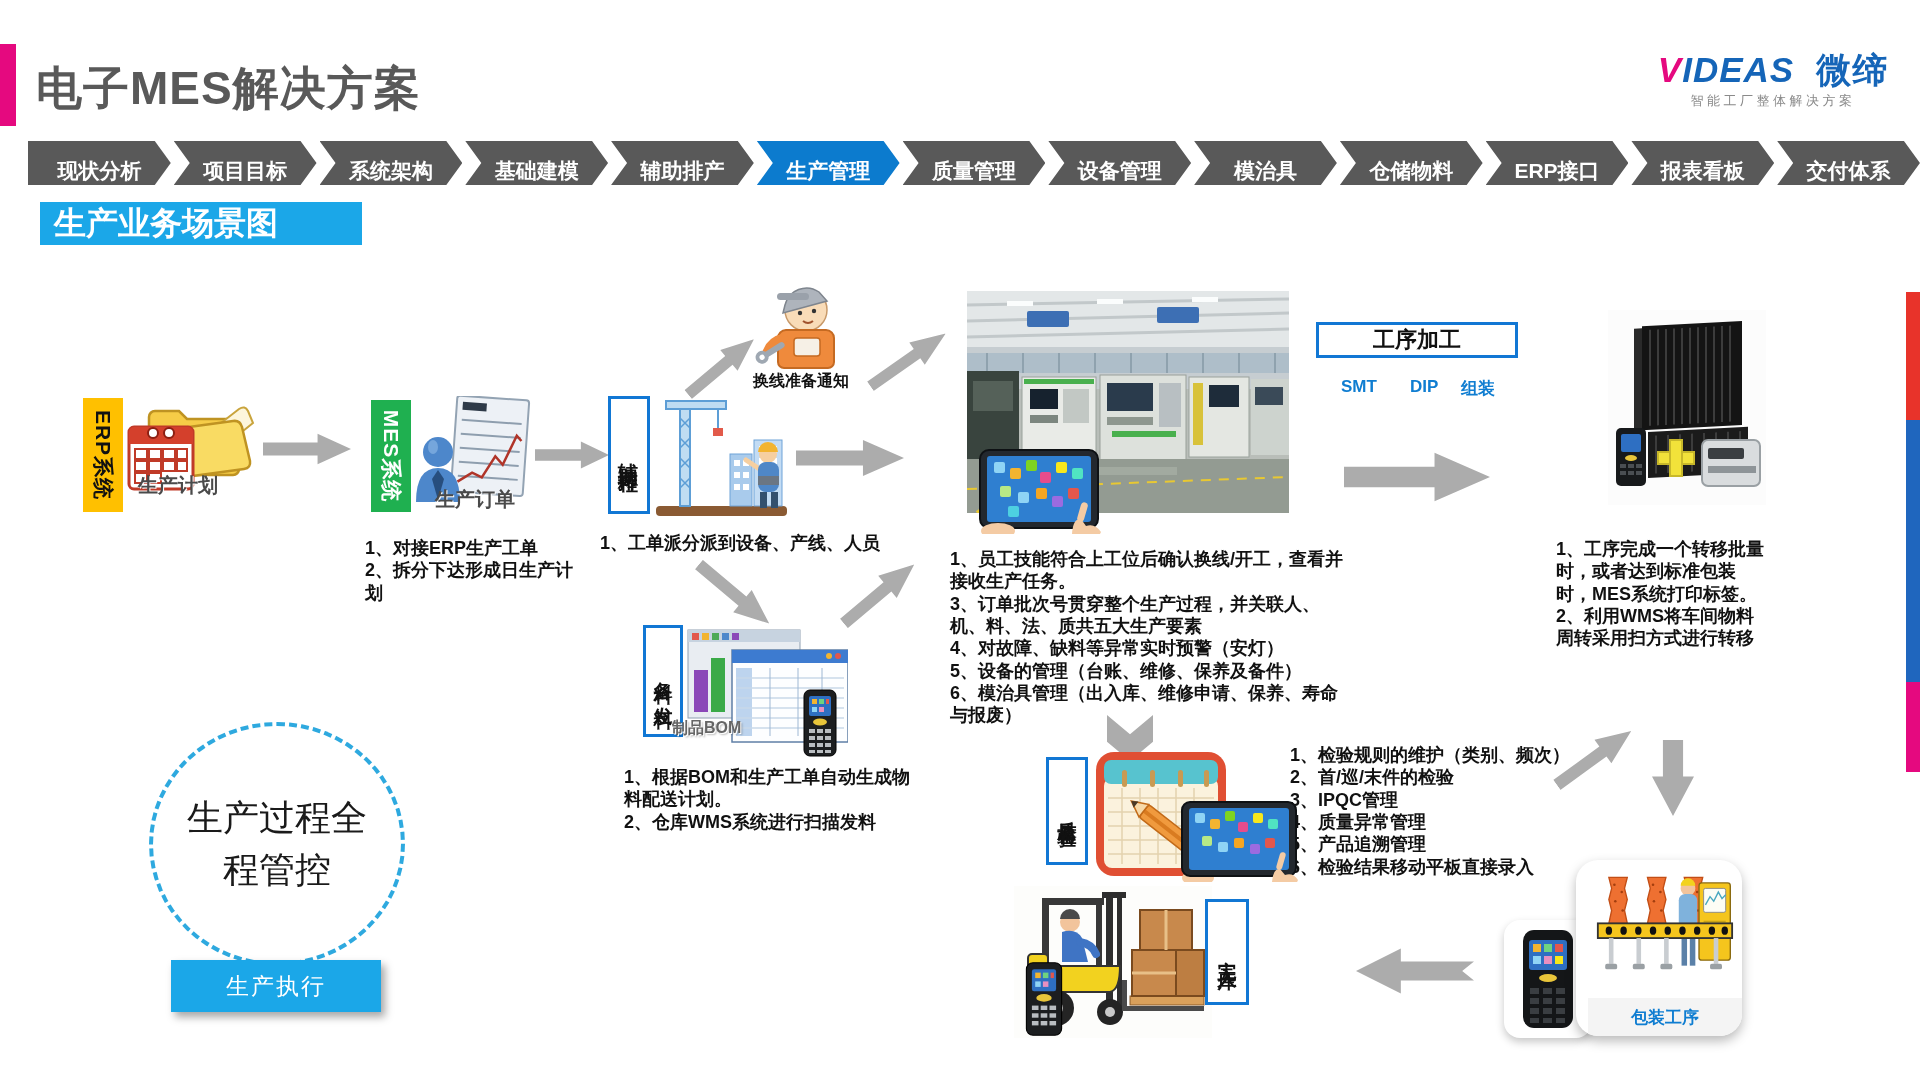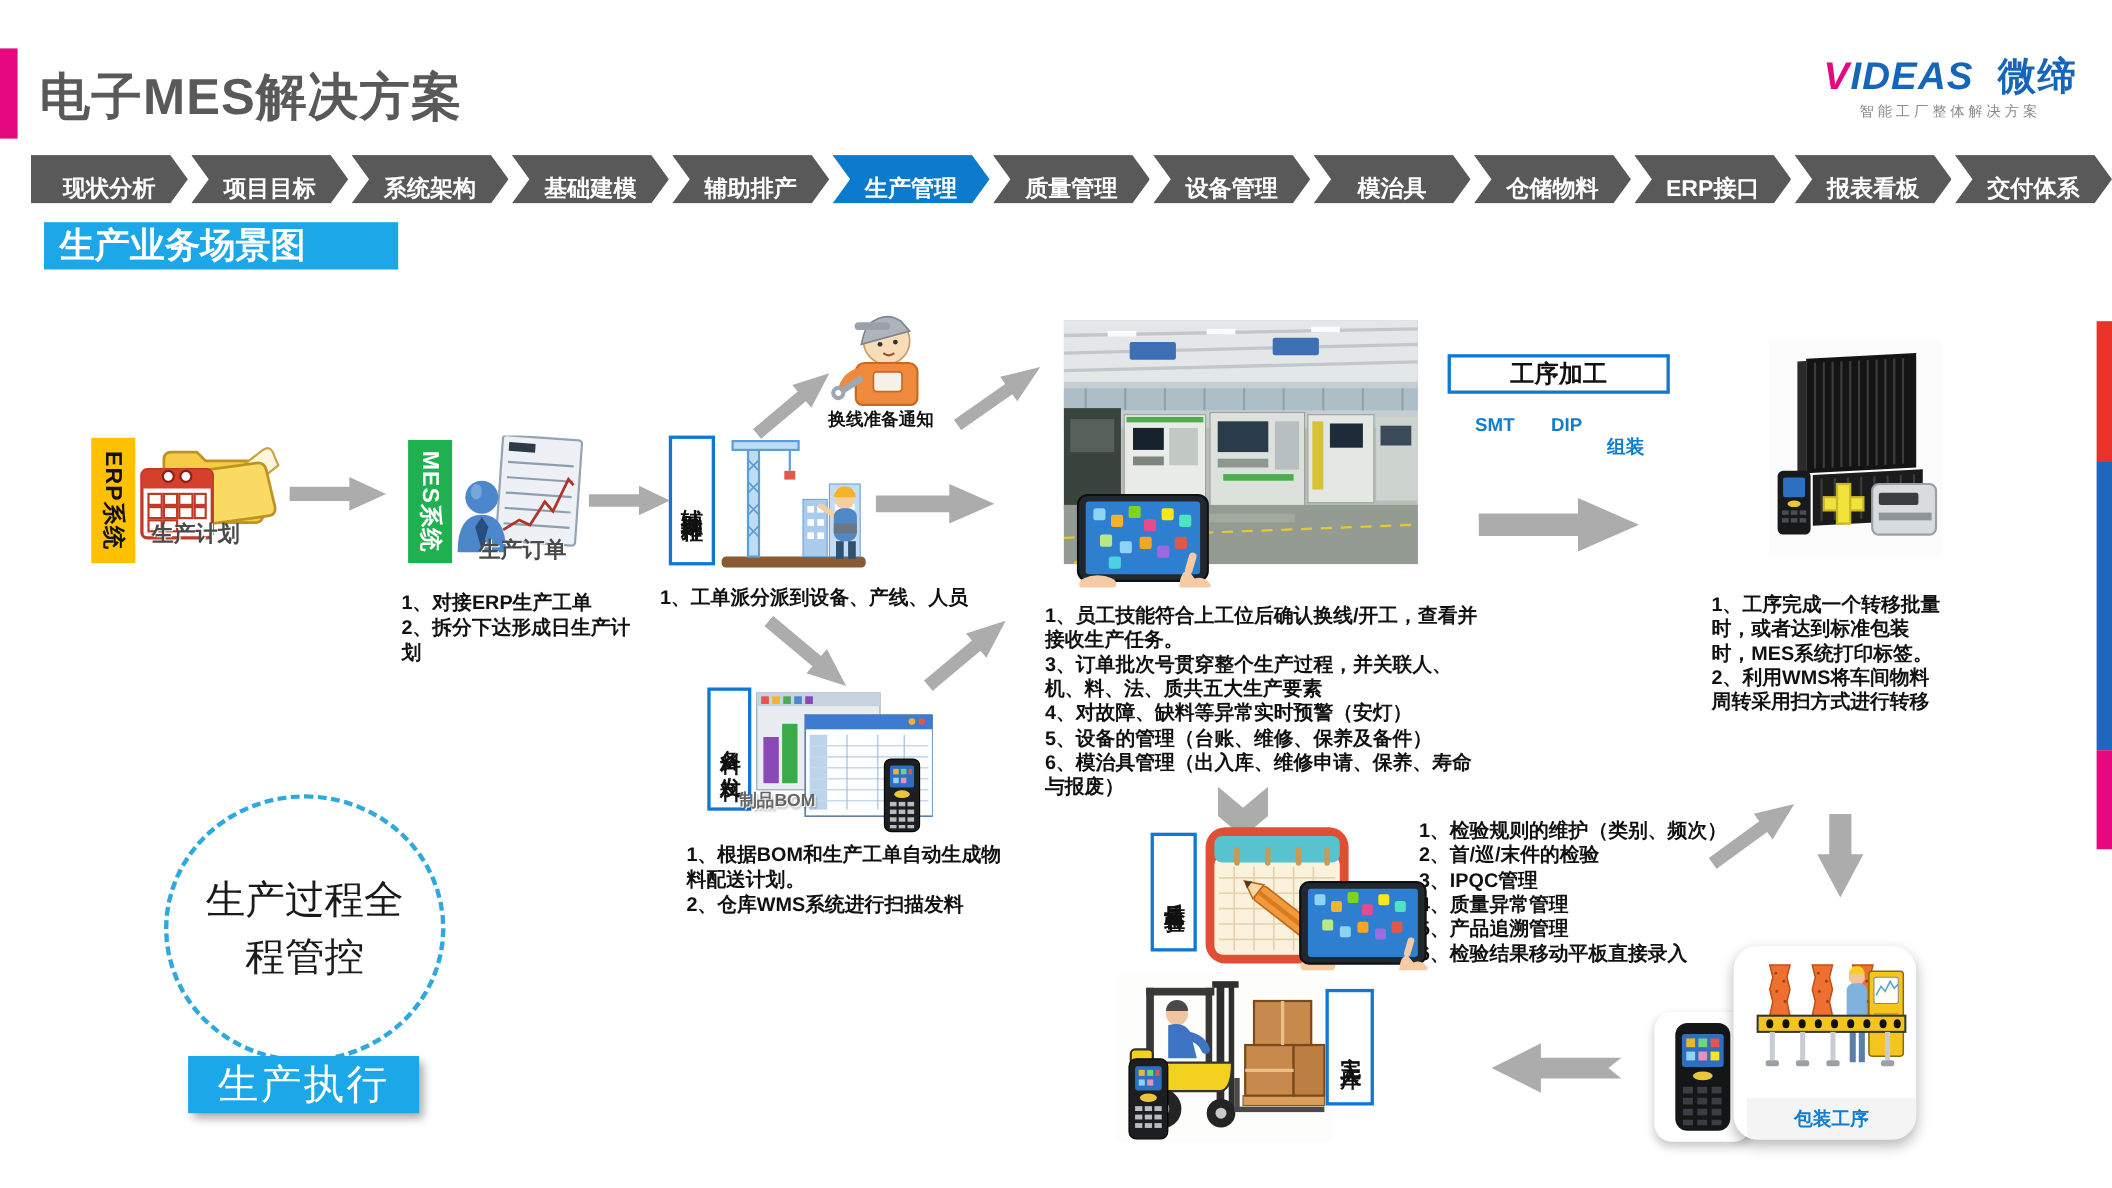--- a/index.html
+++ b/index.html
@@ -37,21 +37,21 @@
   .arr.r  { clip-path:polygon(0 31%, 62% 31%, 62% 5%, 100% 50%, 62% 95%, 62% 69%, 0 69%); }
   .arr.l  { clip-path:polygon(0 50%, 38% 5%, 38% 31%, 100% 31%, 90% 50%, 100% 69%, 38% 69%, 38% 95%); }
   .arr.chev-d  { clip-path:polygon(0 0, 50% 42%, 100% 0, 100% 58%, 50% 100%, 0 58%); }
   .arr.block-d { clip-path:polygon(26% 0, 74% 0, 74% 48%, 100% 48%, 50% 100%, 0 48%, 26% 48%); }
 
   .bluebox { position:absolute; background:#fff; border:3px solid #1177D4; display:flex; align-items:center; justify-content:center; font-weight:700; color:#111; }
   .step { position:absolute; font-size:17px; font-weight:700; color:#0F7DD1; }
 
   .circle { position:absolute; left:149px; top:722px; width:256px; height:244px; border:4px dashed #2EA9DF; border-radius:50%; display:flex; align-items:center; justify-content:center; }
   .circle span { width:204px; text-align:center; font-size:36px; color:#1a1a1a; line-height:1.45; font-weight:500; }
-  .exec { position:absolute; left:171px; top:960px; width:210px; height:52px; background:#1BA7E8; color:#fff; font-size:37px; display:flex; align-items:center; justify-content:center; letter-spacing:2px; box-shadow:4px 5px 8px rgba(0,0,0,.35); cursor:pointer; }
+  .exec { position:absolute; left:171px; top:960px; width:210px; height:52px; background:#1BA7E8; color:#fff; font-size:23px; display:flex; align-items:center; justify-content:center; letter-spacing:2px; box-shadow:4px 5px 8px rgba(0,0,0,.35); cursor:pointer; }
 
   .edge { position:absolute; right:0; width:14px; }
   .edge.red  { top:292px; height:128px; background:#E8332A; }
   .edge.blue { top:420px; height:262px; background:#1F66BE; }
   .edge.pink { top:682px; height:90px;  background:#E5097F; }
 
   .ill { position:absolute; }
   .ill svg { display:block; width:100%; height:100%; }
 
   .pkg-card { position:absolute; left:1576px; top:860px; width:166px; height:176px; background:#fff; border-radius:22px; box-shadow:0 5px 12px rgba(0,0,0,.28); z-index:3; overflow:hidden;padding-left:12px; }
@@ -388,21 +388,21 @@
       <path d="M94 88 q1 -16 9 -15 l5 7 q9 -3 15 6 l-5 10 z" fill="#F4CBA4"></path>
       <rect x="101" y="56" width="7" height="20" rx="3.5" fill="#F4CBA4" transform="rotate(16 104 66)"></rect>
     </svg>
   </div>
 
   <div class="bluebox" style="left:1316px;top:322px;width:202px;height:36px;font-size:22px;">
       <span>工序加工</span>
     </div>
   <div class="step" style="left:1341px;top:377px;">SMT</div>
   <div class="step" style="left:1410px;top:377px;">DIP</div>
-  <div class="step" style="left:1461px;top:395px;">组装</div>
+  <div class="step" style="left:1461px;top:377px;">组装</div>
 
   <div class="arr r" style="left:1344px;top:450px;width:146px;height:54px;"></div>
 
   <div class="ill" style="left:1608px;top:310px;width:158px;height:195px;">
     <svg viewBox="0 0 158 195">
       <rect width="158" height="195" fill="#FCFCFC"></rect>
       <g transform="skewY(-3)">
         <rect x="26" y="20" width="8" height="102" fill="#2A2A2A"></rect>
         <rect x="34" y="18" width="100" height="104" fill="#141414"></rect>
         <g stroke="#3C3C3C" stroke-width="2">

